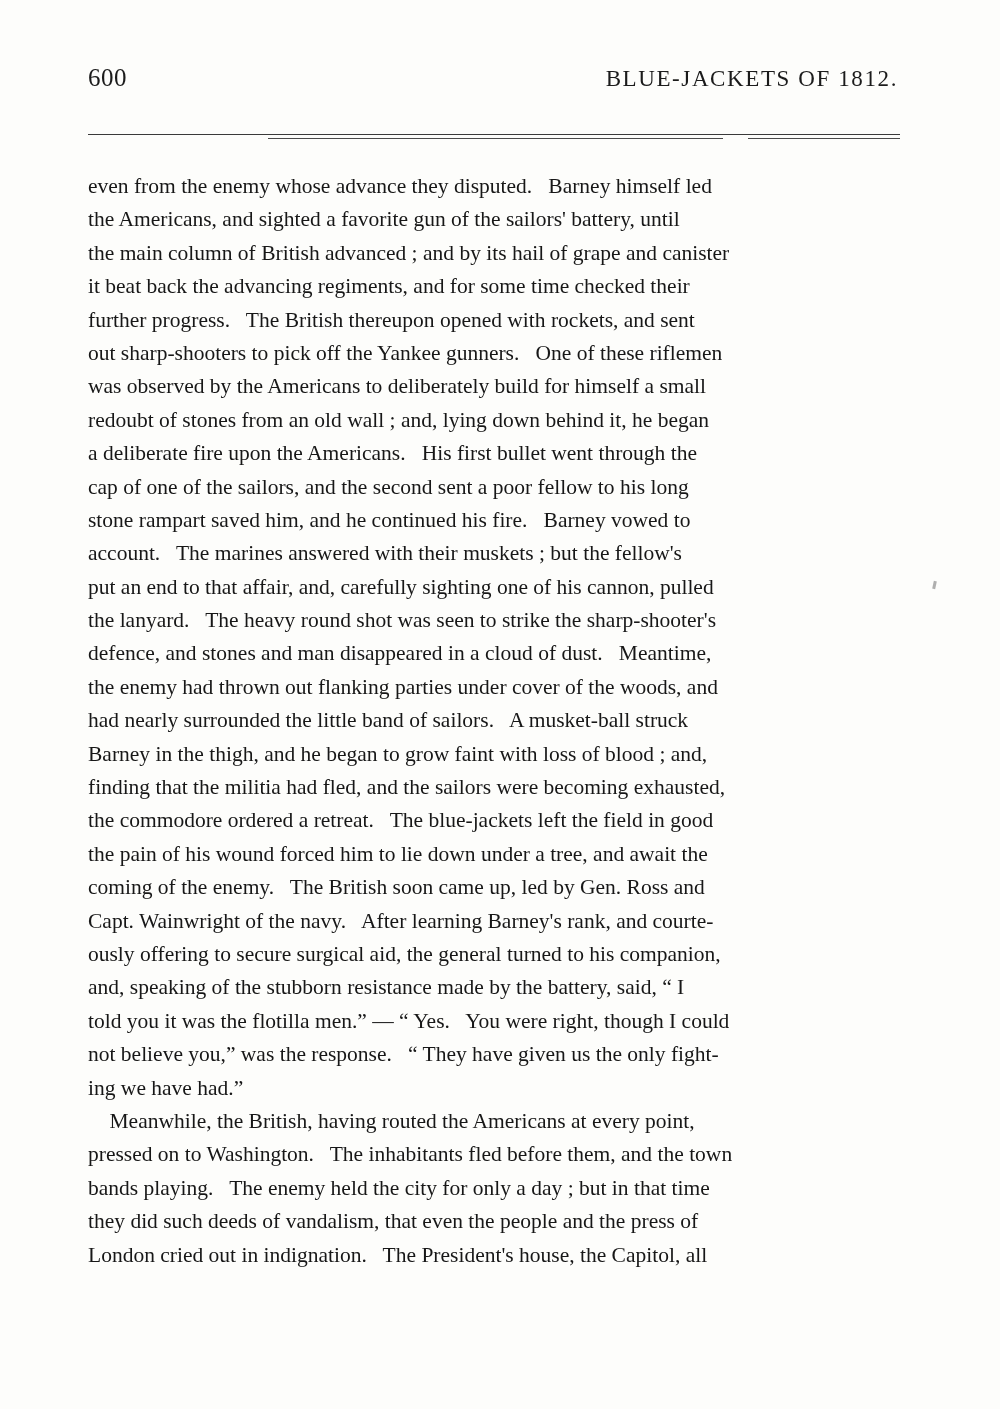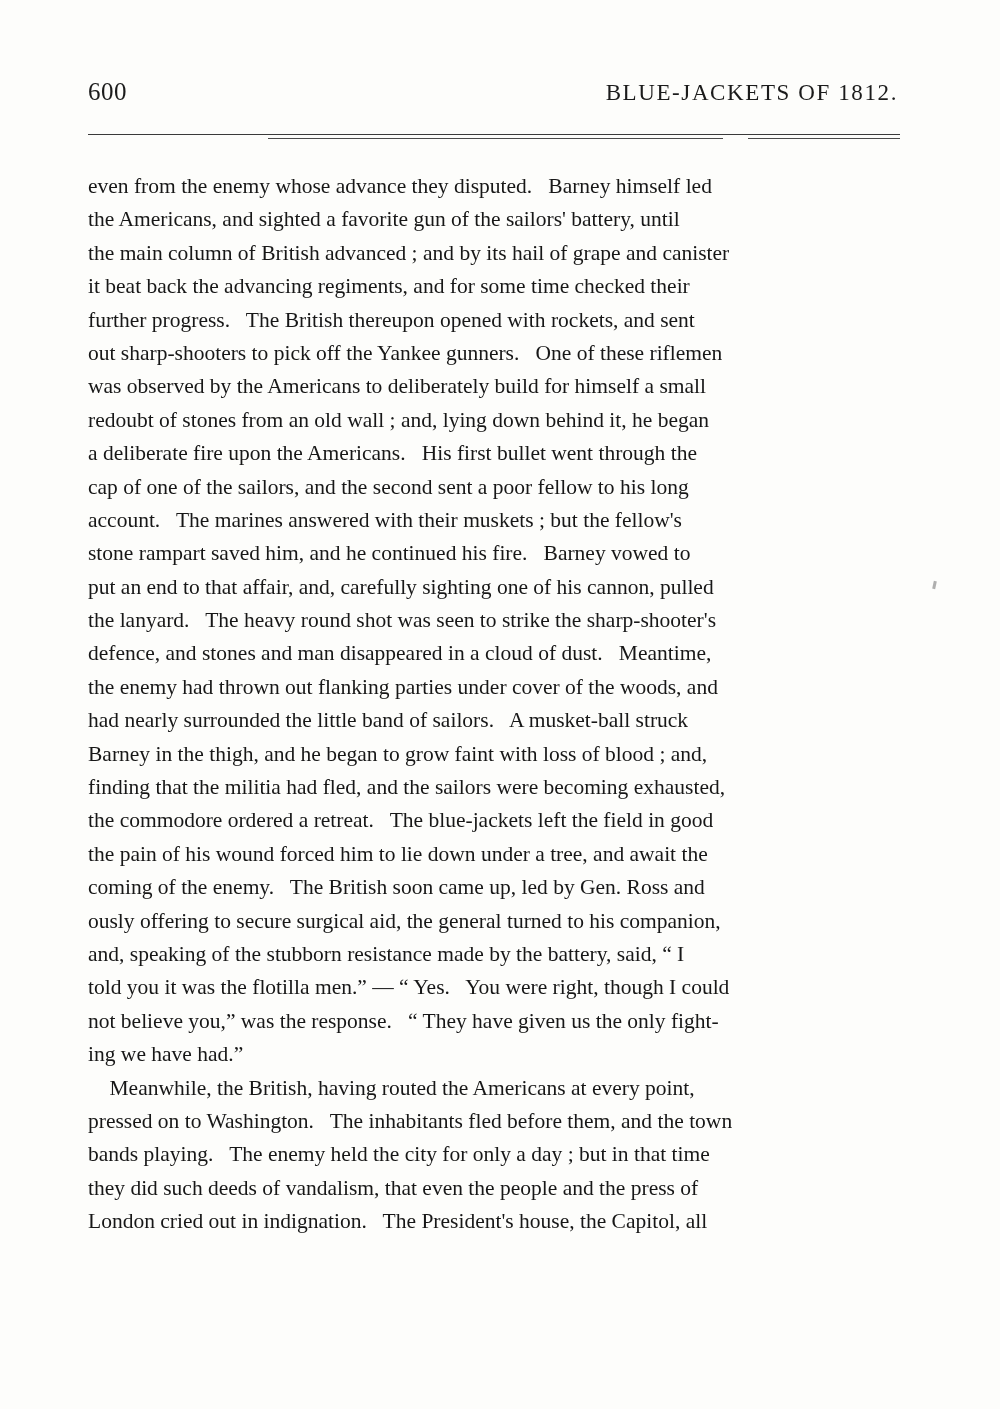--- a/index.html
+++ b/index.html
@@ -19,21 +19,21 @@
     position: absolute;
     left: 0;
     top: 0;
     width: 1000px;
     height: 1409px;
     background: #fdfdfb;
   }
   .header {
     position: absolute;
     left: 88px;
-    top: 78px;
+    top: 64px;
     width: 810px;
     height: 44px;
   }
   .folio {
     position: absolute;
     left: 0;
     top: 0;
     font-size: 25px;
     letter-spacing: 0.5px;
     color: #1b1b1b;
@@ -125,32 +125,33 @@
       <div class="line-plain">even from the enemy whose advance they disputed.   Barney himself led</div>
       <div class="line-plain">the Americans, and sighted a favorite gun of the sailors' battery, until</div>
       <div class="line-plain">the main column of British advanced ; and by its hail of grape and canister</div>
       <div class="line-plain">it beat back the advancing regiments, and for some time checked their</div>
       <div class="line-plain">further progress.   The British thereupon opened with rockets, and sent</div>
       <div class="line-plain">out sharp-shooters to pick off the Yankee gunners.   One of these riflemen</div>
       <div class="line-plain">was observed by the Americans to deliberately build for himself a small</div>
       <div class="line-plain">redoubt of stones from an old wall ; and, lying down behind it, he began</div>
       <div class="line-plain">a deliberate fire upon the Americans.   His first bullet went through the</div>
       <div class="line-plain">cap of one of the sailors, and the second sent a poor fellow to his long</div>
+      <div class="line-plain">stone rampart saved him, and he continued his fire.   Barney vowed to</div>
       <div class="line-plain">account.   The marines answered with their muskets ; but the fellow's</div>
-      <div class="line-plain">stone rampart saved him, and he continued his fire.   Barney vowed to</div>
       <div class="line-plain">put an end to that affair, and, carefully sighting one of his cannon, pulled</div>
       <div class="line-plain">the lanyard.   The heavy round shot was seen to strike the sharp-shooter's</div>
       <div class="line-plain">defence, and stones and man disappeared in a cloud of dust.   Meantime,</div>
       <div class="line-plain">the enemy had thrown out flanking parties under cover of the woods, and</div>
       <div class="line-plain">had nearly surrounded the little band of sailors.   A musket-ball struck</div>
       <div class="line-plain">Barney in the thigh, and he began to grow faint with loss of blood ; and,</div>
       <div class="line-plain">finding that the militia had fled, and the sailors were becoming exhausted,</div>
       <div class="line-plain">the commodore ordered a retreat.   The blue-jackets left the field in good</div>
       <div class="line-plain">the pain of his wound forced him to lie down under a tree, and await the</div>
       <div class="line-plain">coming of the enemy.   The British soon came up, led by Gen. Ross and</div>
+      <div class="line-plain">Capt. Wainwright of the navy.   After learning Barney's rank, and courte-</div>
       <div class="line-plain">ously offering to secure surgical aid, the general turned to his companion,</div>
       <div class="line-plain">and, speaking of the stubborn resistance made by the battery, said, “ I</div>
       <div class="line-plain">told you it was the flotilla men.” — “ Yes.   You were right, though I could</div>
       <div class="line-plain">not believe you,” was the response.   “ They have given us the only fight-</div>
       <div class="line-plain">ing we have had.”</div>
     </div>
 
     <div>
       <div class="line-plain">    Meanwhile, the British, having routed the Americans at every point,</div>
       <div class="line-plain">pressed on to Washington.   The inhabitants fled before them, and the town</div>

